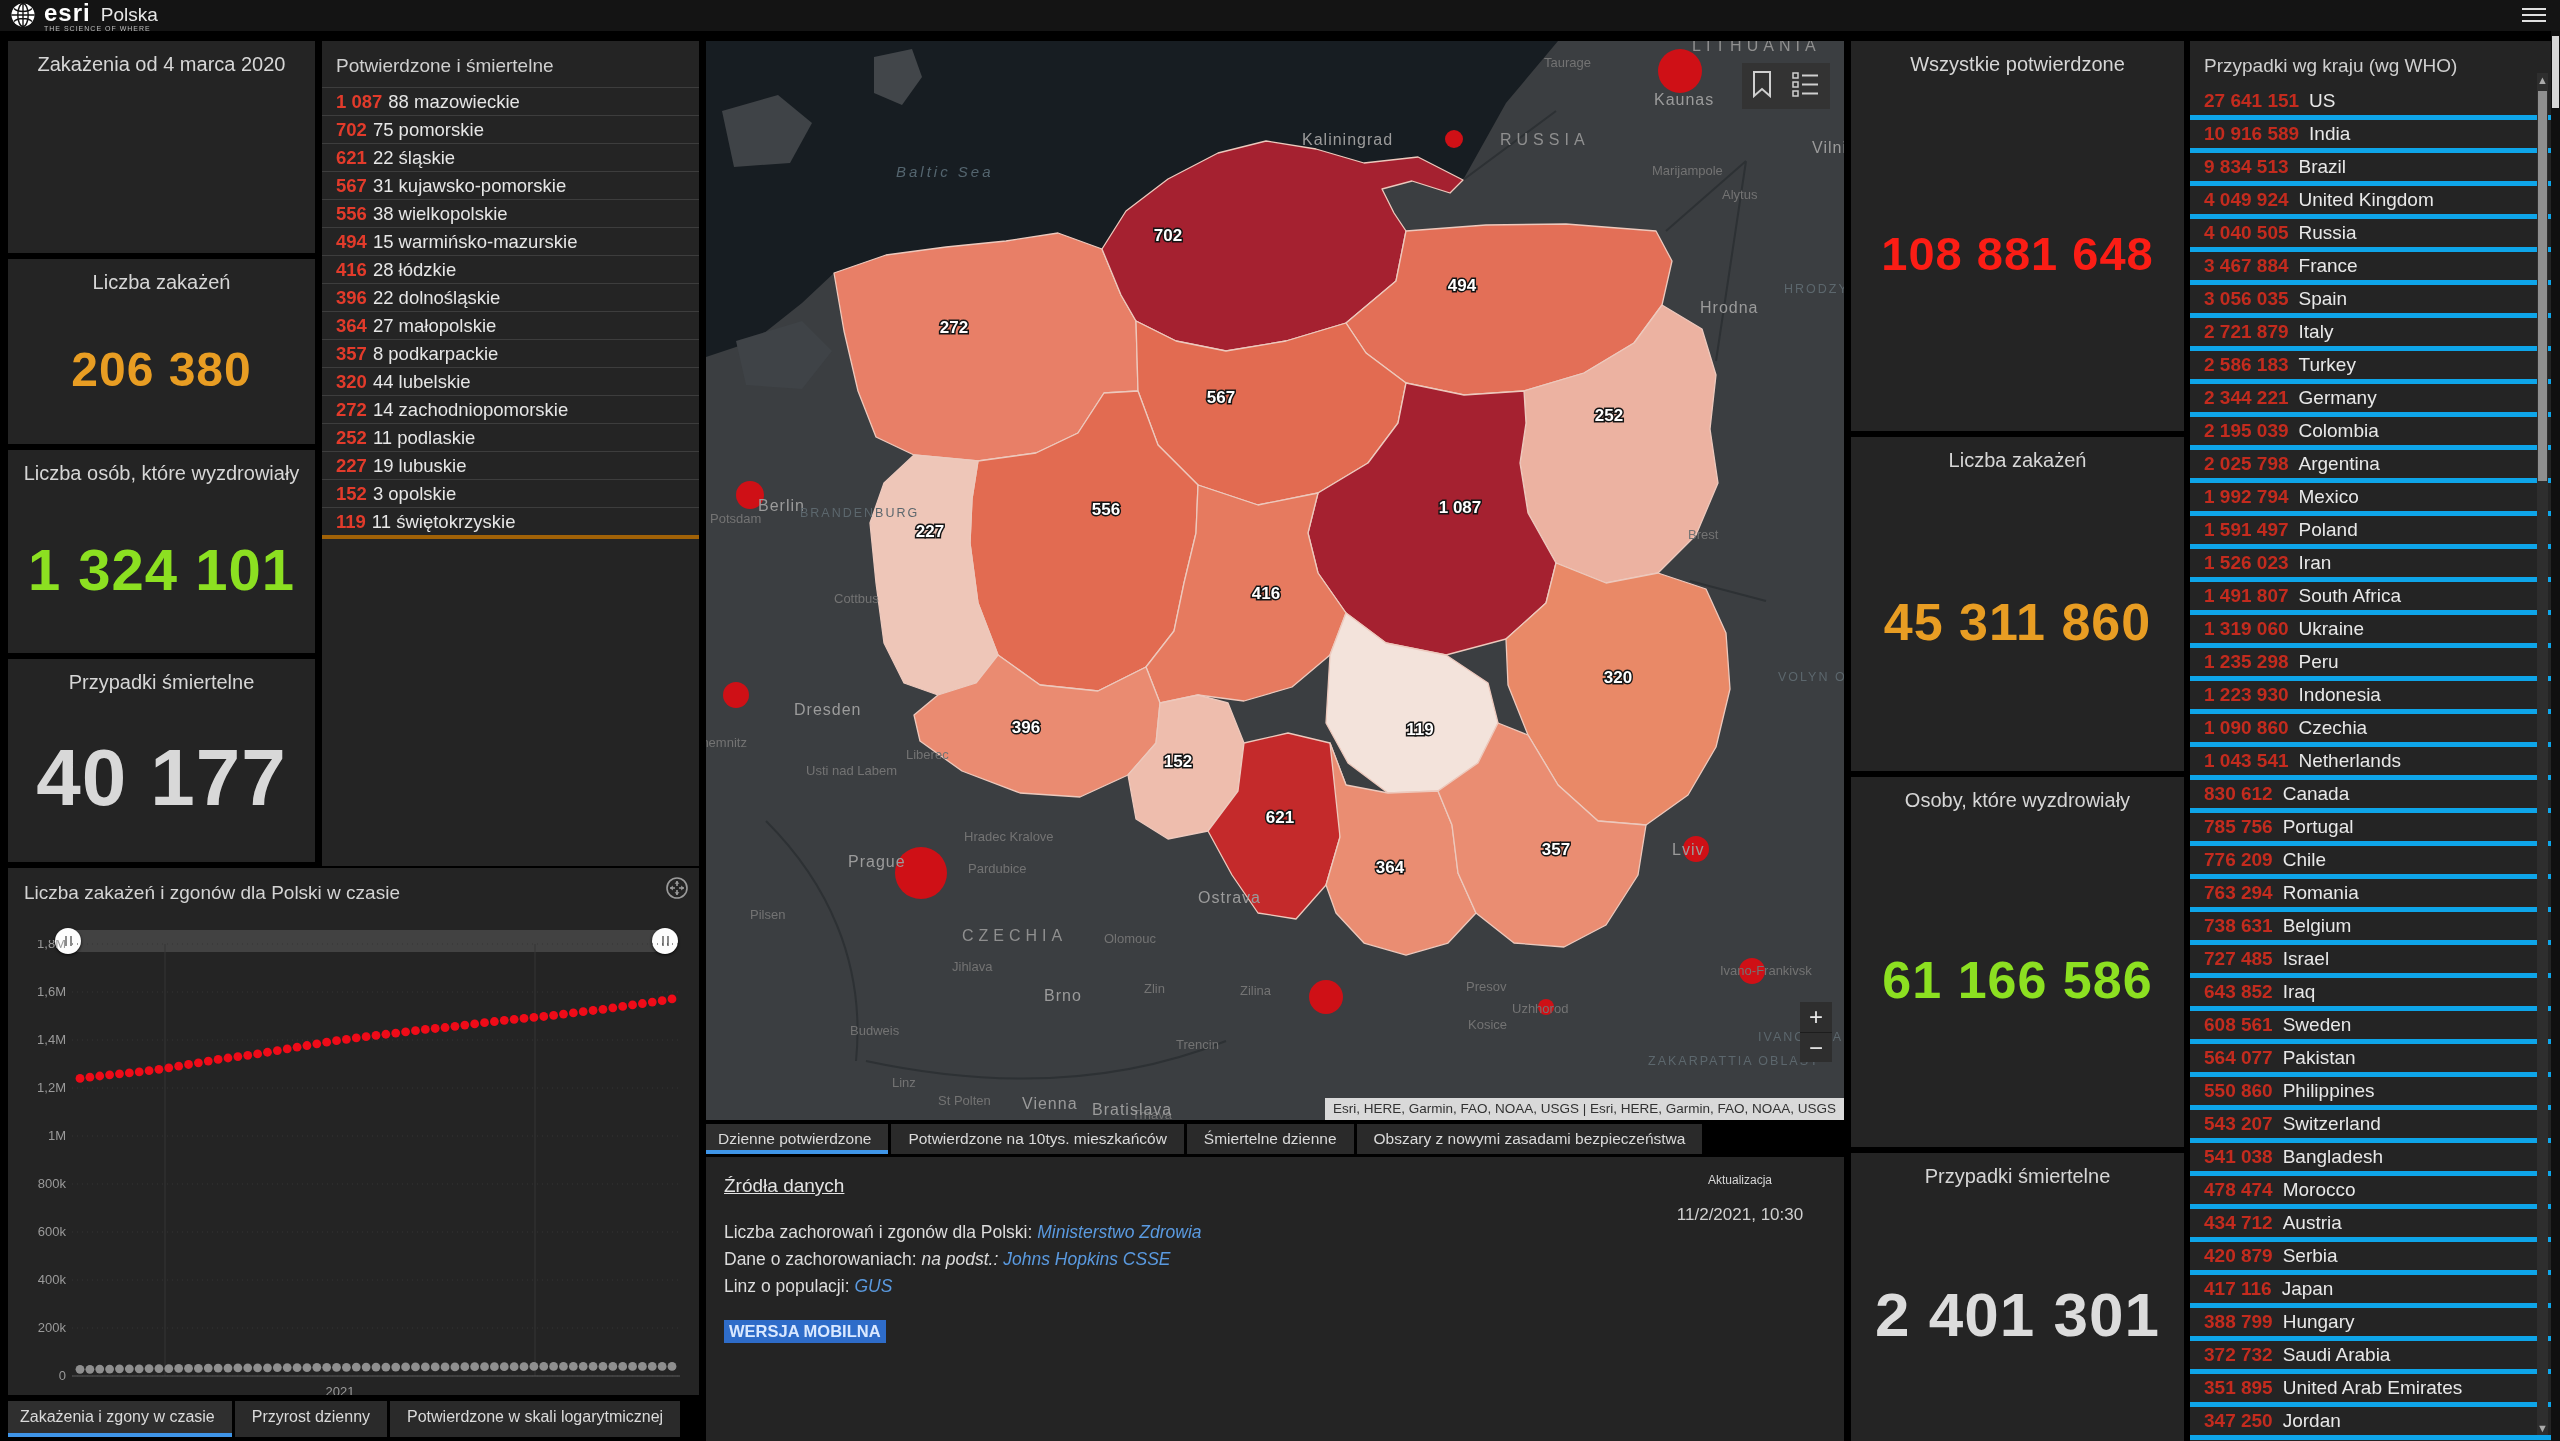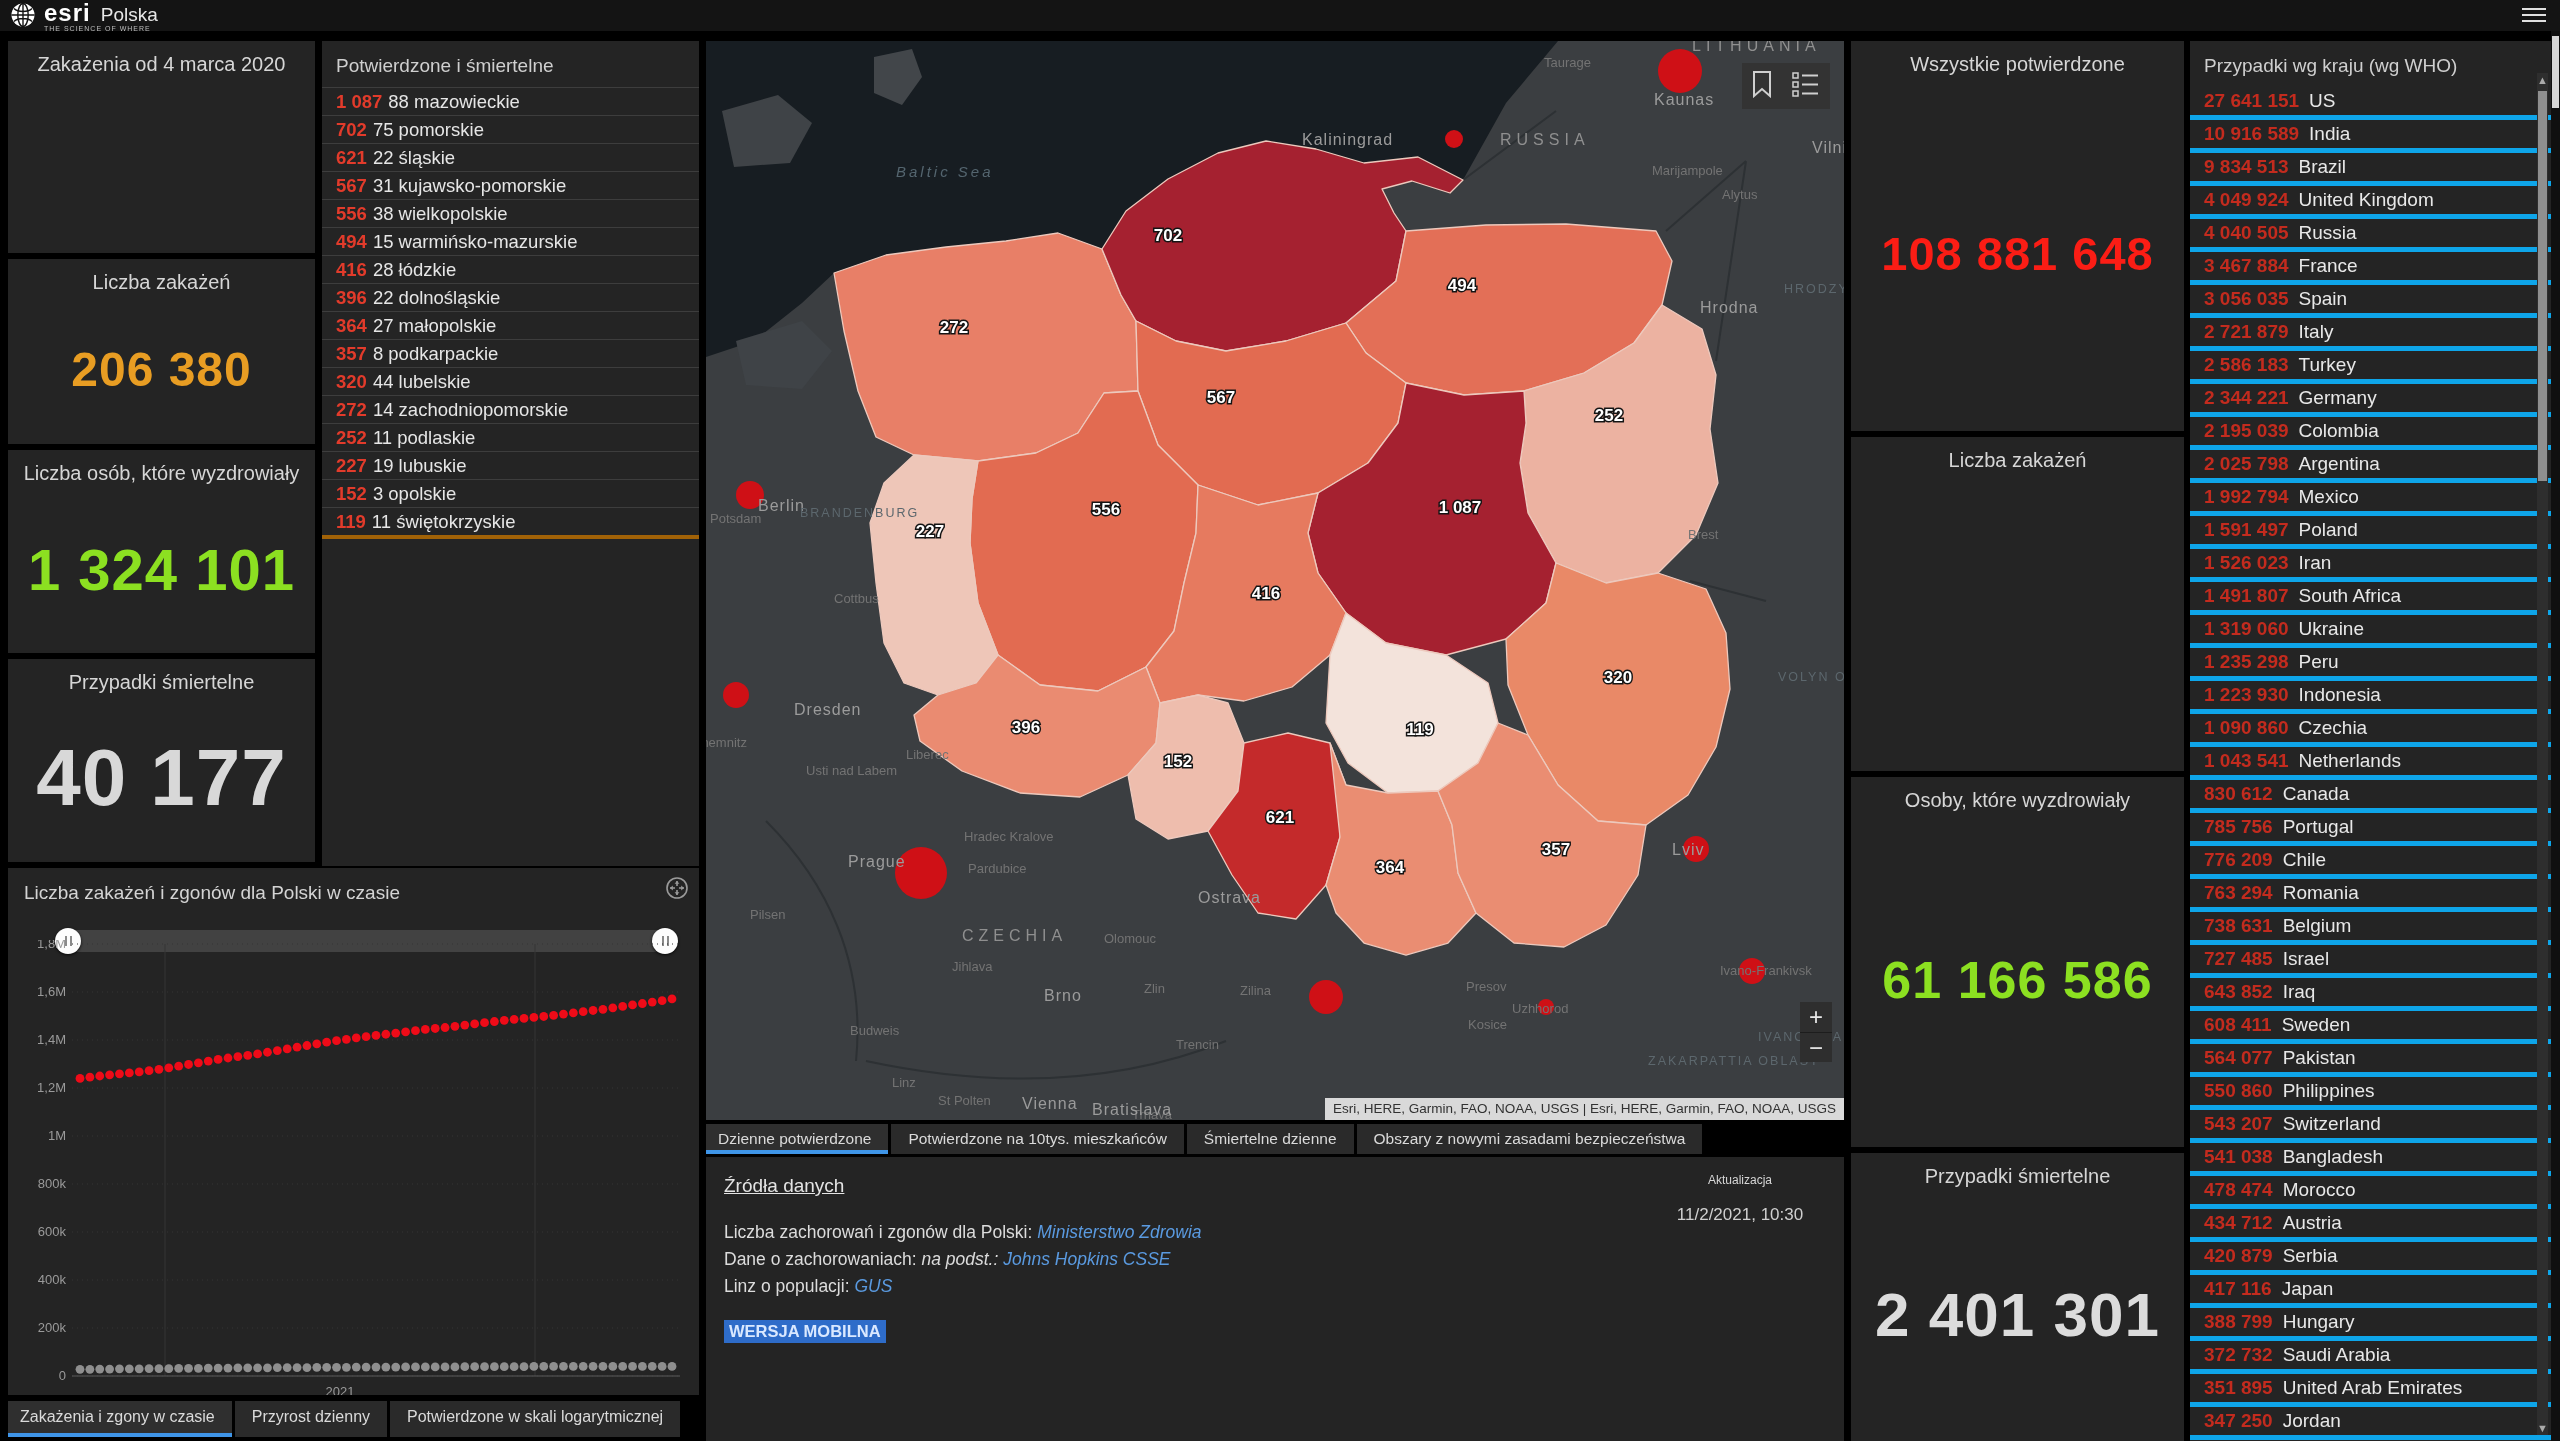--- a/index.html
+++ b/index.html
@@ -315,20 +315,21 @@
       <div class="update-value">11/2/2021, 10:30</div>
     </div>
   </div>
 
   <div class="panel stat pos-r1">
     <div class="stat-title">Wszystkie potwierdzone</div>
     <div class="stat-value v-r1" style="color: rgb(251, 29, 21);">108 881 648</div>
   </div>
   <div class="panel stat pos-r2">
     <div class="stat-title">Liczba zakażeń</div>
+    <div class="stat-value v-r2" style="color: rgb(232, 157, 35);">45 311 860</div>
   </div>
   <div class="panel stat pos-r3">
     <div class="stat-title">Osoby, które wyzdrowiały</div>
     <div class="stat-value v-r3" style="color: rgb(140, 224, 33);">61 166 586</div>
   </div>
   <div class="panel stat pos-r4">
     <div class="stat-title">Przypadki śmiertelne</div>
     <div class="stat-value v-r4" style="color: rgb(220, 220, 220);">2 401 301</div>
   </div>
 
@@ -356,21 +357,21 @@
         <div class="crow"><span class="cnum" style="color:#c32b1e">1 223 930</span><span class="cname">Indonesia</span></div>
         <div class="crow"><span class="cnum" style="color:#c32b1e">1 090 860</span><span class="cname">Czechia</span></div>
         <div class="crow"><span class="cnum" style="color:#c32b1e">1 043 541</span><span class="cname">Netherlands</span></div>
         <div class="crow"><span class="cnum" style="color:#c32b1e">830 612</span><span class="cname">Canada</span></div>
         <div class="crow"><span class="cnum" style="color:#c32b1e">785 756</span><span class="cname">Portugal</span></div>
         <div class="crow"><span class="cnum" style="color:#c32b1e">776 209</span><span class="cname">Chile</span></div>
         <div class="crow"><span class="cnum" style="color:#c32b1e">763 294</span><span class="cname">Romania</span></div>
         <div class="crow"><span class="cnum" style="color:#c32b1e">738 631</span><span class="cname">Belgium</span></div>
         <div class="crow"><span class="cnum" style="color:#c32b1e">727 485</span><span class="cname">Israel</span></div>
         <div class="crow"><span class="cnum" style="color:#c32b1e">643 852</span><span class="cname">Iraq</span></div>
-        <div class="crow"><span class="cnum" style="color:#c32b1e">608 411</span><span class="cname">Sweden</span></div>
+        <div class="crow"><span class="cnum" style="color:#c32b1e">608 561</span><span class="cname">Sweden</span></div>
         <div class="crow"><span class="cnum" style="color:#c32b1e">564 077</span><span class="cname">Pakistan</span></div>
         <div class="crow"><span class="cnum" style="color:#c32b1e">550 860</span><span class="cname">Philippines</span></div>
         <div class="crow"><span class="cnum" style="color:#c32b1e">543 207</span><span class="cname">Switzerland</span></div>
         <div class="crow"><span class="cnum" style="color:#c32b1e">541 038</span><span class="cname">Bangladesh</span></div>
         <div class="crow"><span class="cnum" style="color:#c32b1e">478 474</span><span class="cname">Morocco</span></div>
         <div class="crow"><span class="cnum" style="color:#c32b1e">434 712</span><span class="cname">Austria</span></div>
         <div class="crow"><span class="cnum" style="color:#c32b1e">420 879</span><span class="cname">Serbia</span></div>
         <div class="crow"><span class="cnum" style="color:#c32b1e">417 116</span><span class="cname">Japan</span></div>
         <div class="crow"><span class="cnum" style="color:#c32b1e">388 799</span><span class="cname">Hungary</span></div>
         <div class="crow"><span class="cnum" style="color:#c32b1e">372 732</span><span class="cname">Saudi Arabia</span></div>

